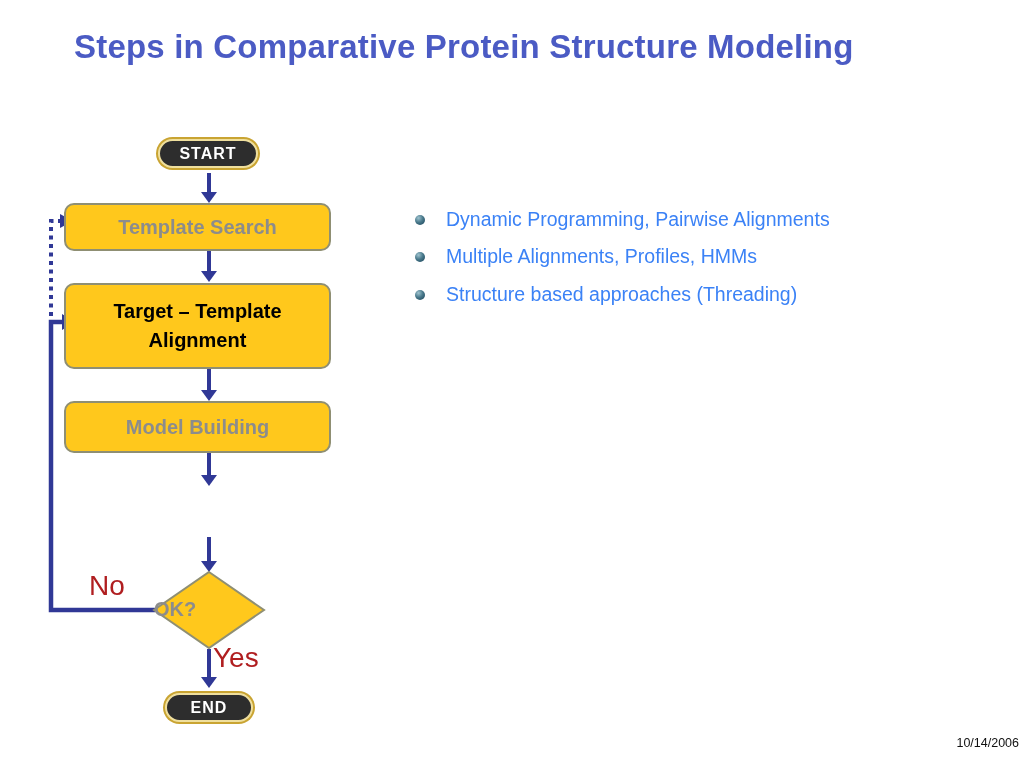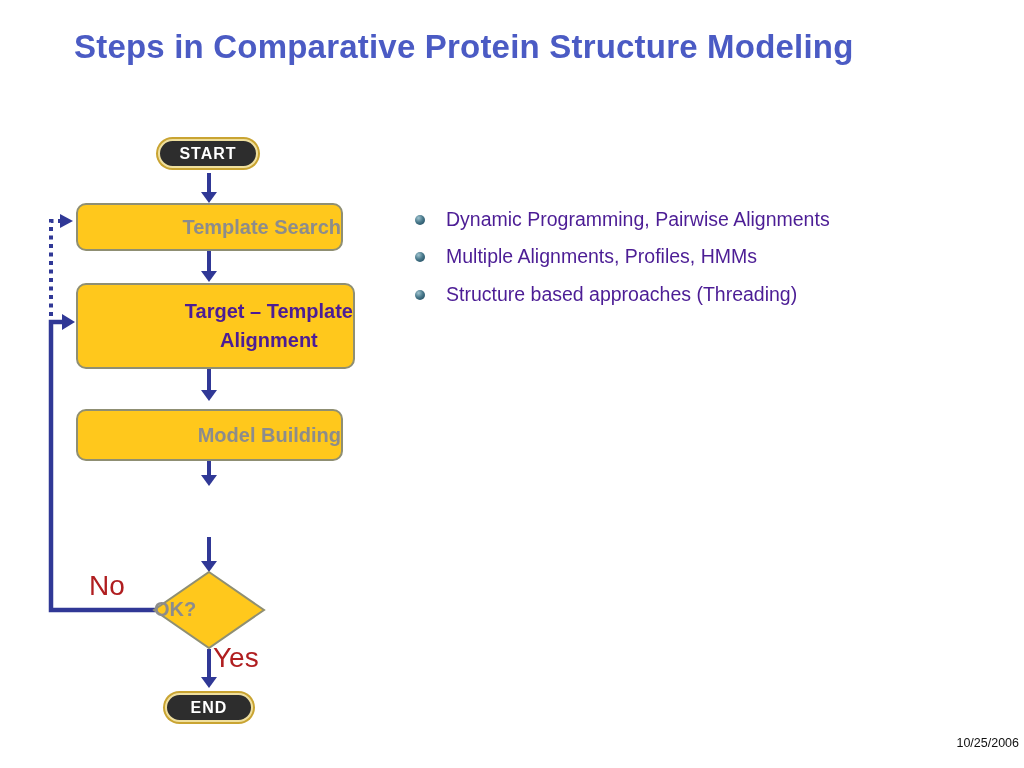--- a/index.html
+++ b/index.html
@@ -25,31 +25,31 @@
     box-shadow:0 0 0 2px #C9A432;
     border-radius:18px;
     color:#ffffff;font-weight:bold;font-size:16px;letter-spacing:1px;
     display:flex;align-items:center;justify-content:center;
   }
   .pill.start{left:158px;top:139px;width:96px;height:25px;}
   .pill.end{left:165px;top:693px;width:84px;height:25px;}
 
   
   .box{
-    position:absolute;left:76px;width:263px;
+    position:absolute;left:64px;width:263px;
     background:#FFC81C;
     border:2px solid #8F8F73;
     border-radius:10px;
-    display:flex;align-items:center;justify-content:flex-end;
+    display:flex;align-items:center;justify-content:center;
     text-align:center;font-weight:bold;font-size:20px;
   }
   .box .box-label{white-space:pre-line;line-height:1.45;}
   .box.template-search{top:203px;height:44px;color:#8C8C8C;}
-  .box.target-template{top:283px;height:82px;color:#4c1d95;padding-left:12px;}
-  .box.model-building{top:401px;height:48px;color:#8C8C8C;margin-top:8px;}
+  .box.target-template{top:283px;height:82px;color:#000000;}
+  .box.model-building{top:401px;height:48px;color:#8C8C8C;}
   .box.model-evaluation{top:486px;height:47px;color:#80806B;}
   .box.model-evaluation .box-label{
     font-family:"Liberation Serif", serif;
     font-variant:small-caps;
     letter-spacing:2.5px;
     font-size:23px;font-weight:700;
   }
 
   .decision-label{
     position:absolute;left:154px;top:598px;width:110px;
@@ -62,21 +62,21 @@
   .branch-label.yes{left:213px;top:642px;}
 
   
   .bullet-list{
     position:absolute;left:408px;top:209px;width:590px;
     list-style:none;margin:0;padding:0;
   }
   .bullet-item{
     display:flex;align-items:flex-start;
     margin-bottom:16px;
-    font-size:19.5px;color:#4c1d95;line-height:1.1;
+    font-size:19.5px;color:#3b82f6;line-height:1.1;
   }
   .bullet-dot{
     flex:0 0 auto;
     width:10px;height:10px;border-radius:50%;
     background:radial-gradient(circle at 35% 30%, #9FC3CF 0%, #4A7A8C 45%, #2E5A6E 75%);
     margin:6px 21px 0 7px;
   }
   .slide-date{
     position:absolute;right:5px;top:736px;
     font-size:12.5px;color:#111111;
@@ -150,15 +150,15 @@
     <li class="bullet-item">
       <span class="bullet-dot"></span>
       <span>Multiple Alignments, Profiles, HMMs</span>
     </li>
     <li class="bullet-item">
       <span class="bullet-dot"></span>
       <span>Structure based approaches (Threading)</span>
     </li>
   </ul>
 
-  <div class="slide-date">10/25/2006</div>
+  <div class="slide-date">10/14/2006</div>
 
 </div>
 
 </body></html>

